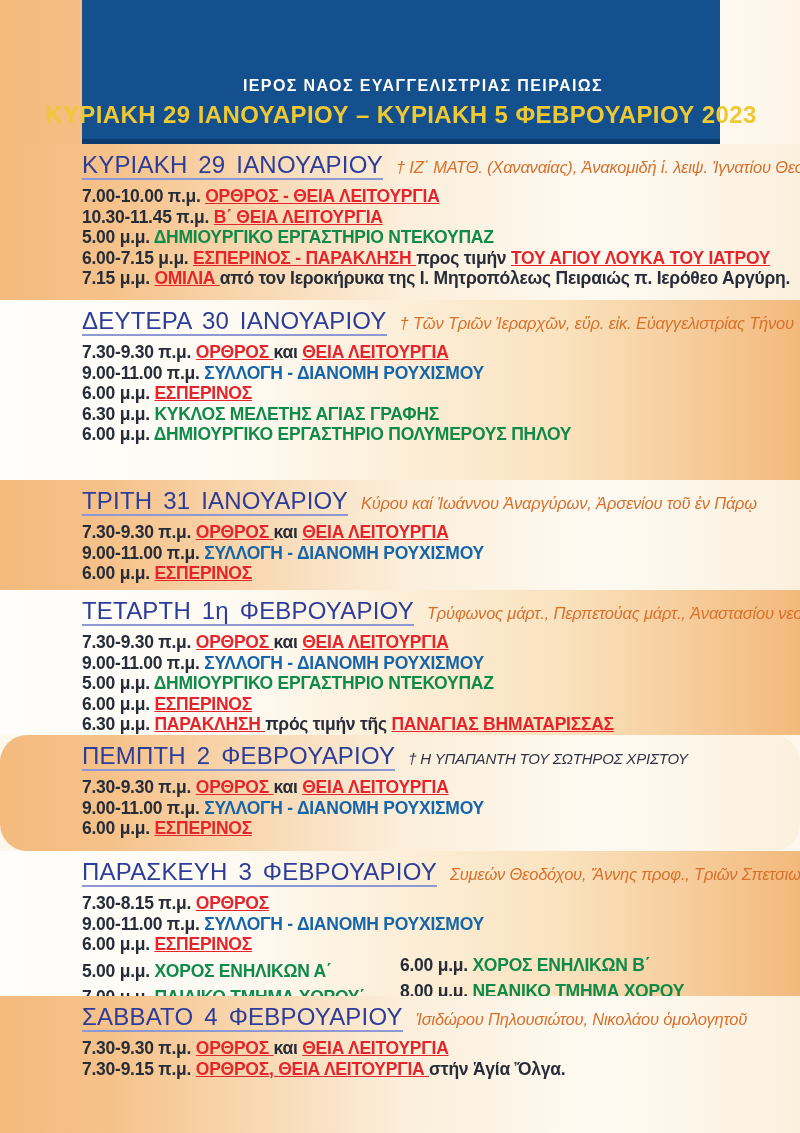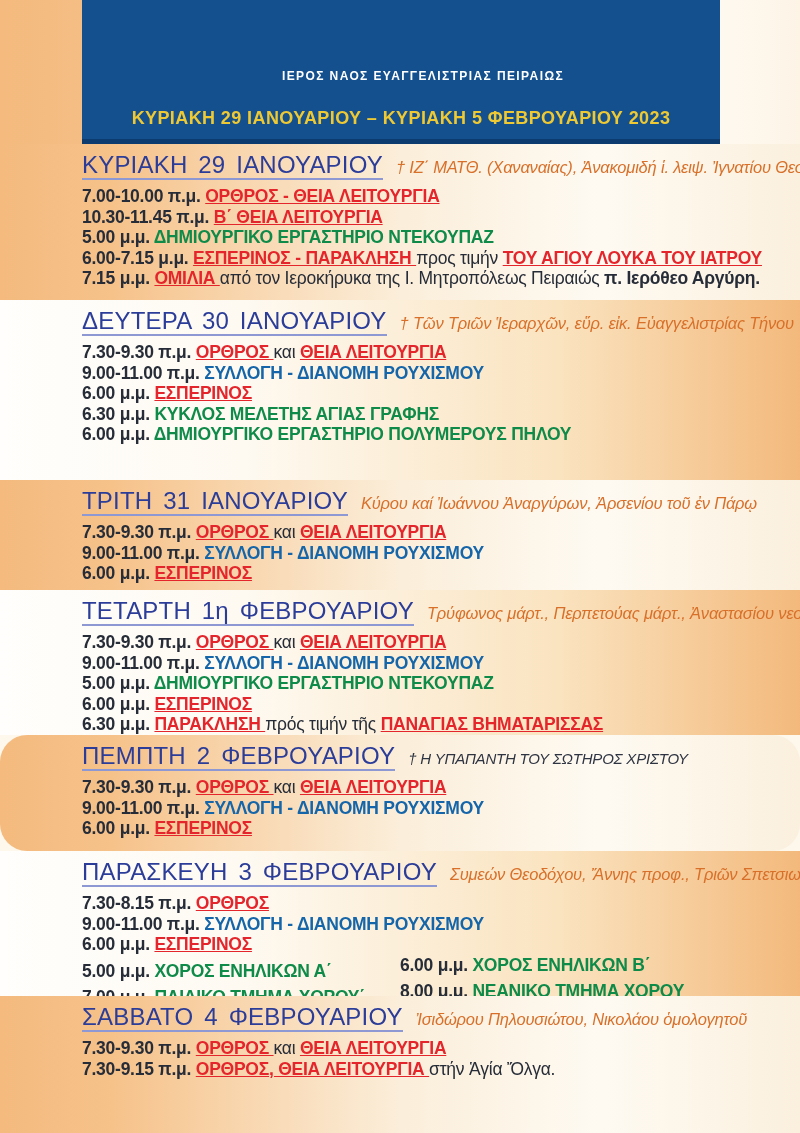--- a/index.html
+++ b/index.html
@@ -6,38 +6,38 @@
   body{font-family:"Liberation Sans","DejaVu Sans",sans-serif;}
   .page{position:relative;width:800px;height:1133px;overflow:hidden;background:#fdf7ec;}
 
   
   .top-band{position:relative;width:800px;height:144px;
     background:linear-gradient(to right,#f4ba7e 0%,#f5bf86 15%,#fdf2e2 55%,#fffdf8 82%,#fdf4e6 100%);}
   .header-box{position:absolute;left:82px;top:0;width:638px;height:144px;
     background:var(--header-bg);border-bottom:5px solid var(--header-edge);
     box-sizing:border-box;display:flex;flex-direction:column;align-items:center;
     justify-content:flex-end;padding-bottom:10px;}
-  .church-name{color:var(--header-title);font-size:12px;font-weight:700;letter-spacing:1.4px;white-space:nowrap;margin-left:44px;}
-  .date-range{color:var(--header-subtitle);font-size:18px;font-weight:700;letter-spacing:.4px;margin-top:25px;white-space:nowrap;}
+  .church-name{color:var(--header-title);font-size:16px;font-weight:700;letter-spacing:1.4px;white-space:nowrap;margin-left:44px;}
+  .date-range{color:var(--header-subtitle);font-size:24px;font-weight:700;letter-spacing:.4px;margin-top:6px;white-space:nowrap;}
 
   
   .day{box-sizing:border-box;padding:8px 10px 8px 82px;overflow:hidden;}
   .tone-a{background:linear-gradient(to right,#f4ba7e 0%,#f6c28a 14%,#fbeeda 50%,#fefaf2 75%,#fbf0de 100%);}
   .tone-b{background:linear-gradient(to right,#fffefc 0%,#fefaf2 30%,#fae3bf 70%,#f3b97c 100%);}
   .day-head{display:flex;align-items:baseline;gap:13px;margin-bottom:6px;white-space:nowrap;height:28px;}
   .day-title{margin:0;font-size:24px;font-weight:400;color:var(--day-title);letter-spacing:.2px;
     word-spacing:4px;line-height:25px;border-bottom:2px solid var(--day-underline);padding-bottom:1px;display:inline-block;}
   .day-note{font-style:italic;font-size:16.5px;letter-spacing:-.2px;color:var(--note-orange);font-weight:400;}
   .day-note.note-dark{color:var(--note-dark);font-size:15px;}
 
   .line{white-space:nowrap;line-height:20.5px;font-size:17.5px;font-weight:700;letter-spacing:-.25px;}
   .line.cols{display:flex;}
   .col-left{flex:0 0 318px;margin-top:6px;}
   .seg-time{color:var(--dark);}
-  .seg-conn{color:var(--dark);font-weight:400;}
+  .seg-conn{color:var(--dark);font-weight:700;}
   .seg-red{color:var(--red);text-decoration:underline;}
   .seg-green{color:var(--green);}
   .seg-blue{color:var(--blue);}
   .seg-bold{color:var(--dark);}
 </style>
 </head>
 <body>
 
 <div class="page">
   <div class="top-band">

